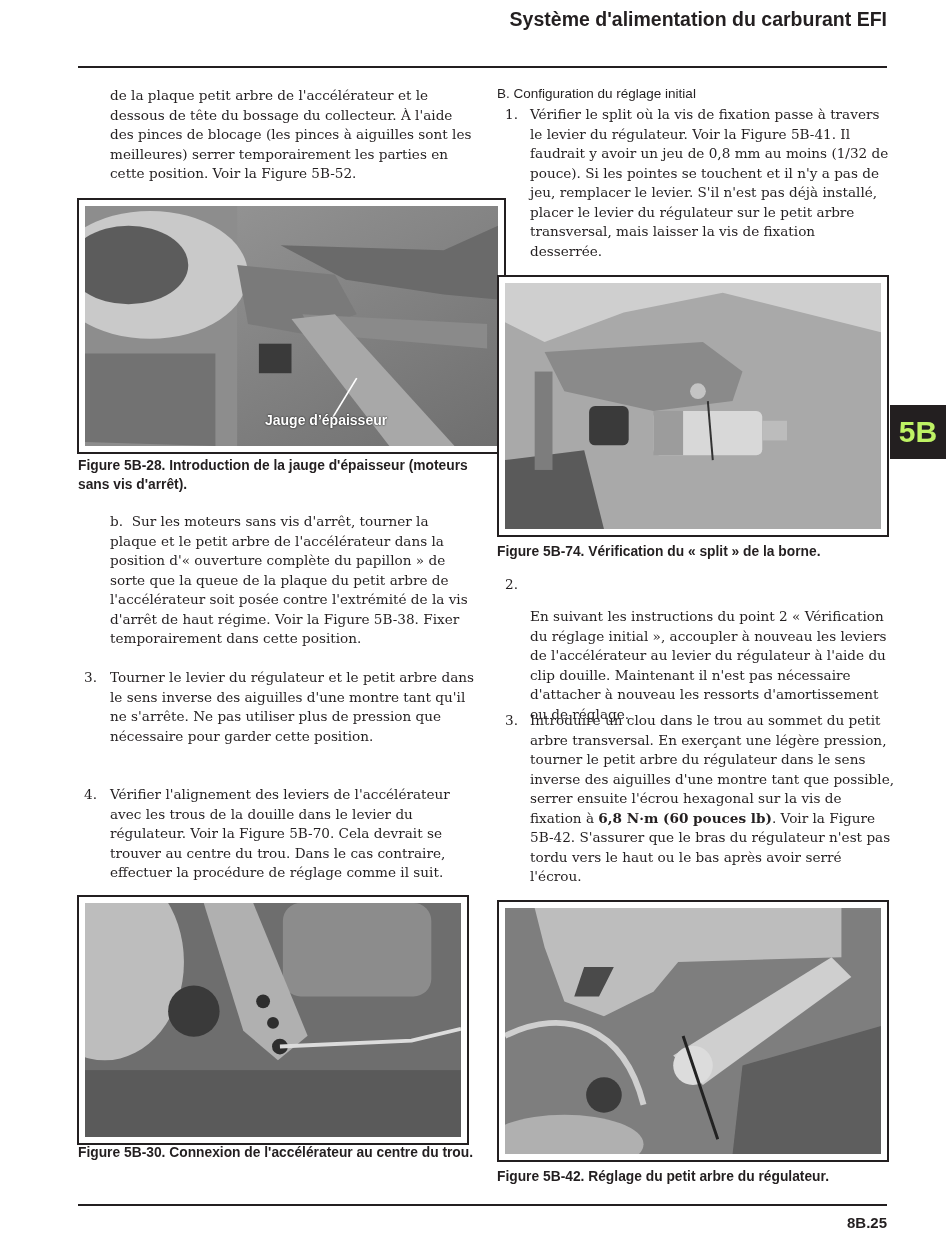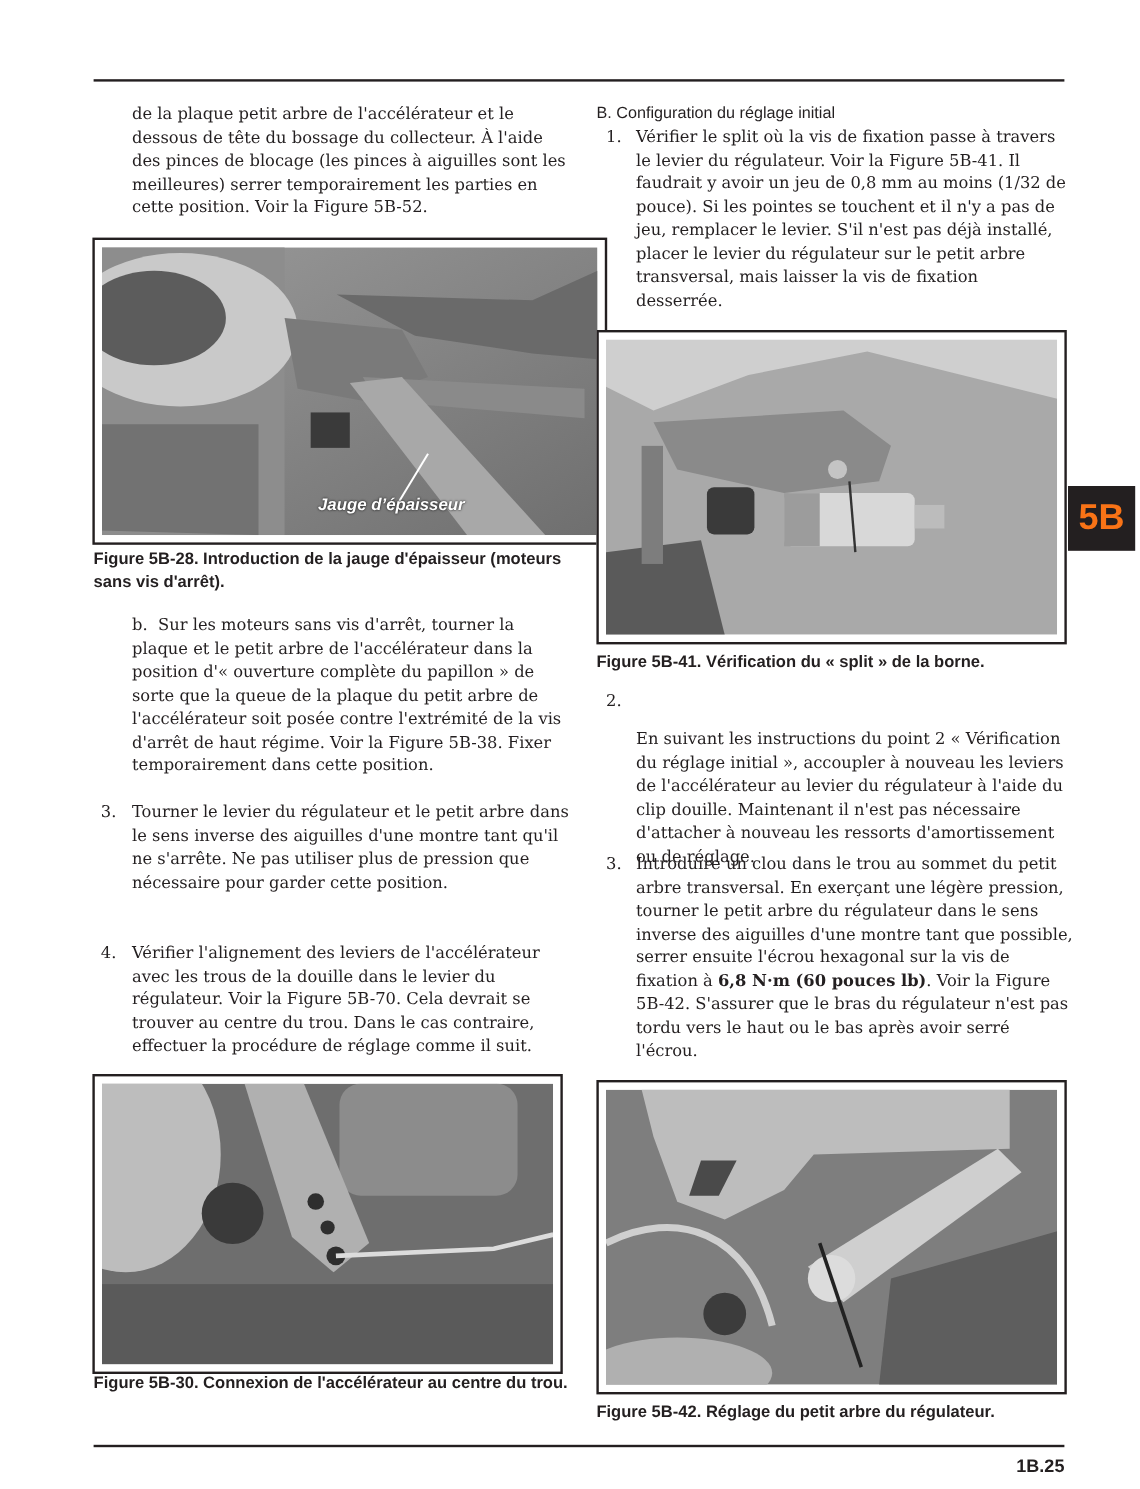--- a/index.html
+++ b/index.html
@@ -6,48 +6,49 @@
   body { width:950px; height:1241px; position:relative; overflow:hidden; color:#231f20; }
   .sans { font-family:"Liberation Sans", "DejaVu Sans", sans-serif; }
   .serif { font-family:"DejaVu Serif", "Liberation Serif", serif; }
 
   .header { position:absolute; right:63px; top:6px; text-align:right; font-weight:bold; font-size:19.5px; line-height:27px; }
   .rule { position:absolute; left:78px; width:809px; height:2px; background:#231f20; }
   .rule.top { top:66px; }
   .rule.bottom { top:1204px; }
   .pageno { position:absolute; right:63px; top:1214px; font-weight:bold; font-size:15px; }
 
-  .tab { position:absolute; left:890px; top:405px; width:56px; height:54px; background:#231f20; color:#f97316; font-weight:bold; font-size:30px; display:flex; align-items:center; justify-content:center; }
+  .tab { position:absolute; left:890px; top:405px; width:56px; height:54px; background:#231f20; color:#bef264; font-weight:bold; font-size:30px; display:flex; align-items:center; justify-content:center; }
 
   .para { position:absolute; font-size:13.6px; line-height:19.5px; margin:0; }
   .item { position:absolute; font-size:13.6px; line-height:19.5px; }
   .item .num { position:absolute; left:0; top:0; }
   .item .txt { display:block; }
 
   .heading { position:absolute; font-weight:normal; font-size:13.5px; }
   .caption { position:absolute; font-weight:bold; font-size:13.8px; line-height:19px; }
 
   .photo { position:absolute; border:2px solid #231f20; background:#fff; box-sizing:border-box; padding:6px; }
   .photo .img { width:100%; height:100%; position:relative; overflow:hidden; }
   .photo svg { width:100%; height:100%; display:block; }
   .callout { position:absolute; color:#fff; font-weight:bold; font-size:14px; text-shadow:0 0 2px #000; }
   b.torque { font-weight:bold; }
 </style>
 </head>
 <body>
 
 <div class="header sans">
+  <div>Système d'alimentation du carburant EFI</div>
 </div>
 <div class="rule top"></div>
 
 <div class="tab sans">5B</div>
 
 <p class="para serif" style="left:110px; top:86px; width:362px;">de la plaque petit arbre de l'accélérateur et le dessous de tête du bossage du collecteur. À l'aide des pinces de blocage (les pinces à aiguilles sont les meilleures) serrer temporairement les parties en cette position. Voir la Figure 5B-52.</p>
 
-<div class="photo" style="left:77px; top:198px; width:429px; height:256px;font-style:italic;">
+<div class="photo" style="left:77px; top:198px; width:429px; height:256px;">
   <div class="img">
     <svg viewBox="0 0 380 244" preserveAspectRatio="none">
       <defs>
         <linearGradient id="g39" x1="0" y1="0" x2="1" y2="1">
             <stop offset="0" stop-color="#9a9a9a"></stop>
             <stop offset="1" stop-color="#6f6f6f"></stop>
           </linearGradient>
       </defs>
       <rect width="380" height="244" fill="url(#g39)"></rect>
       <rect x="0" y="0" width="140" height="244" fill="#8d8d8d"></rect>
@@ -115,21 +116,21 @@
       <rect x="150" y="130" width="30" height="45" fill="#9c9c9c"></rect>
       <rect x="260" y="140" width="25" height="20" fill="#bcbcbc"></rect>
       <line x1="205" y1="120" x2="210" y2="180" stroke="#333" stroke-width="2"></line>
       <circle cx="195" cy="110" r="8" fill="#c4c4c4"></circle>
       <rect x="85" y="125" width="40" height="40" rx="6" fill="#3a3a3a"></rect>
       <path d="M0 180 L80 170 L100 250 L0 250 Z" fill="#5a5a5a"></path>
       <rect x="30" y="90" width="18" height="100" fill="#7d7d7d"></rect>
     </svg>
   </div>
 </div>
-<div class="caption sans" style="left:497px; top:542px; width:400px;">Figure 5B-41. Vérification du « split » de la borne.</div>
+<div class="caption sans" style="left:497px; top:542px; width:400px;">Figure 5B-74. Vérification du « split » de la borne.</div>
 
 <div class="item serif" style="left:505px; top:575px; width:390px;">
   <span class="num">2.</span>
   <span class="txt" style="margin-left:25px;margin-top:32px;">En suivant les instructions du point 2 « Vérification du réglage initial », accoupler à nouveau les leviers de l'accélérateur au levier du régulateur à l'aide du clip douille. Maintenant il n'est pas nécessaire d'attacher à nouveau les ressorts d'amortissement ou de réglage.</span>
 </div>
 
 <div class="item serif" style="left:505px; top:711px; width:390px;">
   <span class="num">3.</span>
   <span class="txt" style="margin-left:25px;"><span>Introduire un clou dans le trou au sommet du petit arbre transversal. En exerçant une légère pression, tourner le petit arbre du régulateur dans le sens inverse des aiguilles d'une montre tant que possible, serrer ensuite l'écrou hexagonal sur la vis de fixation à </span><b class="torque">6,8 N·m (60 pouces lb)</b><span>. Voir la Figure 5B-42. S'assurer que le bras du régulateur n'est pas tordu vers le haut ou le bas après avoir serré l'écrou.</span></span>
 </div>
@@ -146,13 +147,13 @@
       <path d="M0 130 C 60 100, 120 120, 140 200" stroke="#cfcfcf" stroke-width="6" fill="none"></path>
       <circle cx="100" cy="190" r="18" fill="#3c3c3c"></circle>
       <ellipse cx="60" cy="240" rx="80" ry="30" fill="#b0b0b0"></ellipse>
       <path d="M240 160 L380 120 L380 250 L230 250 Z" fill="#5e5e5e"></path>
     </svg>
   </div>
 </div>
 <div class="caption sans" style="left:497px; top:1167px; width:400px;">Figure 5B-42. Réglage du petit arbre du régulateur.</div>
 
 <div class="rule bottom"></div>
-<div class="pageno sans">1B.25</div>
+<div class="pageno sans">8B.25</div>
 
 </body></html>

